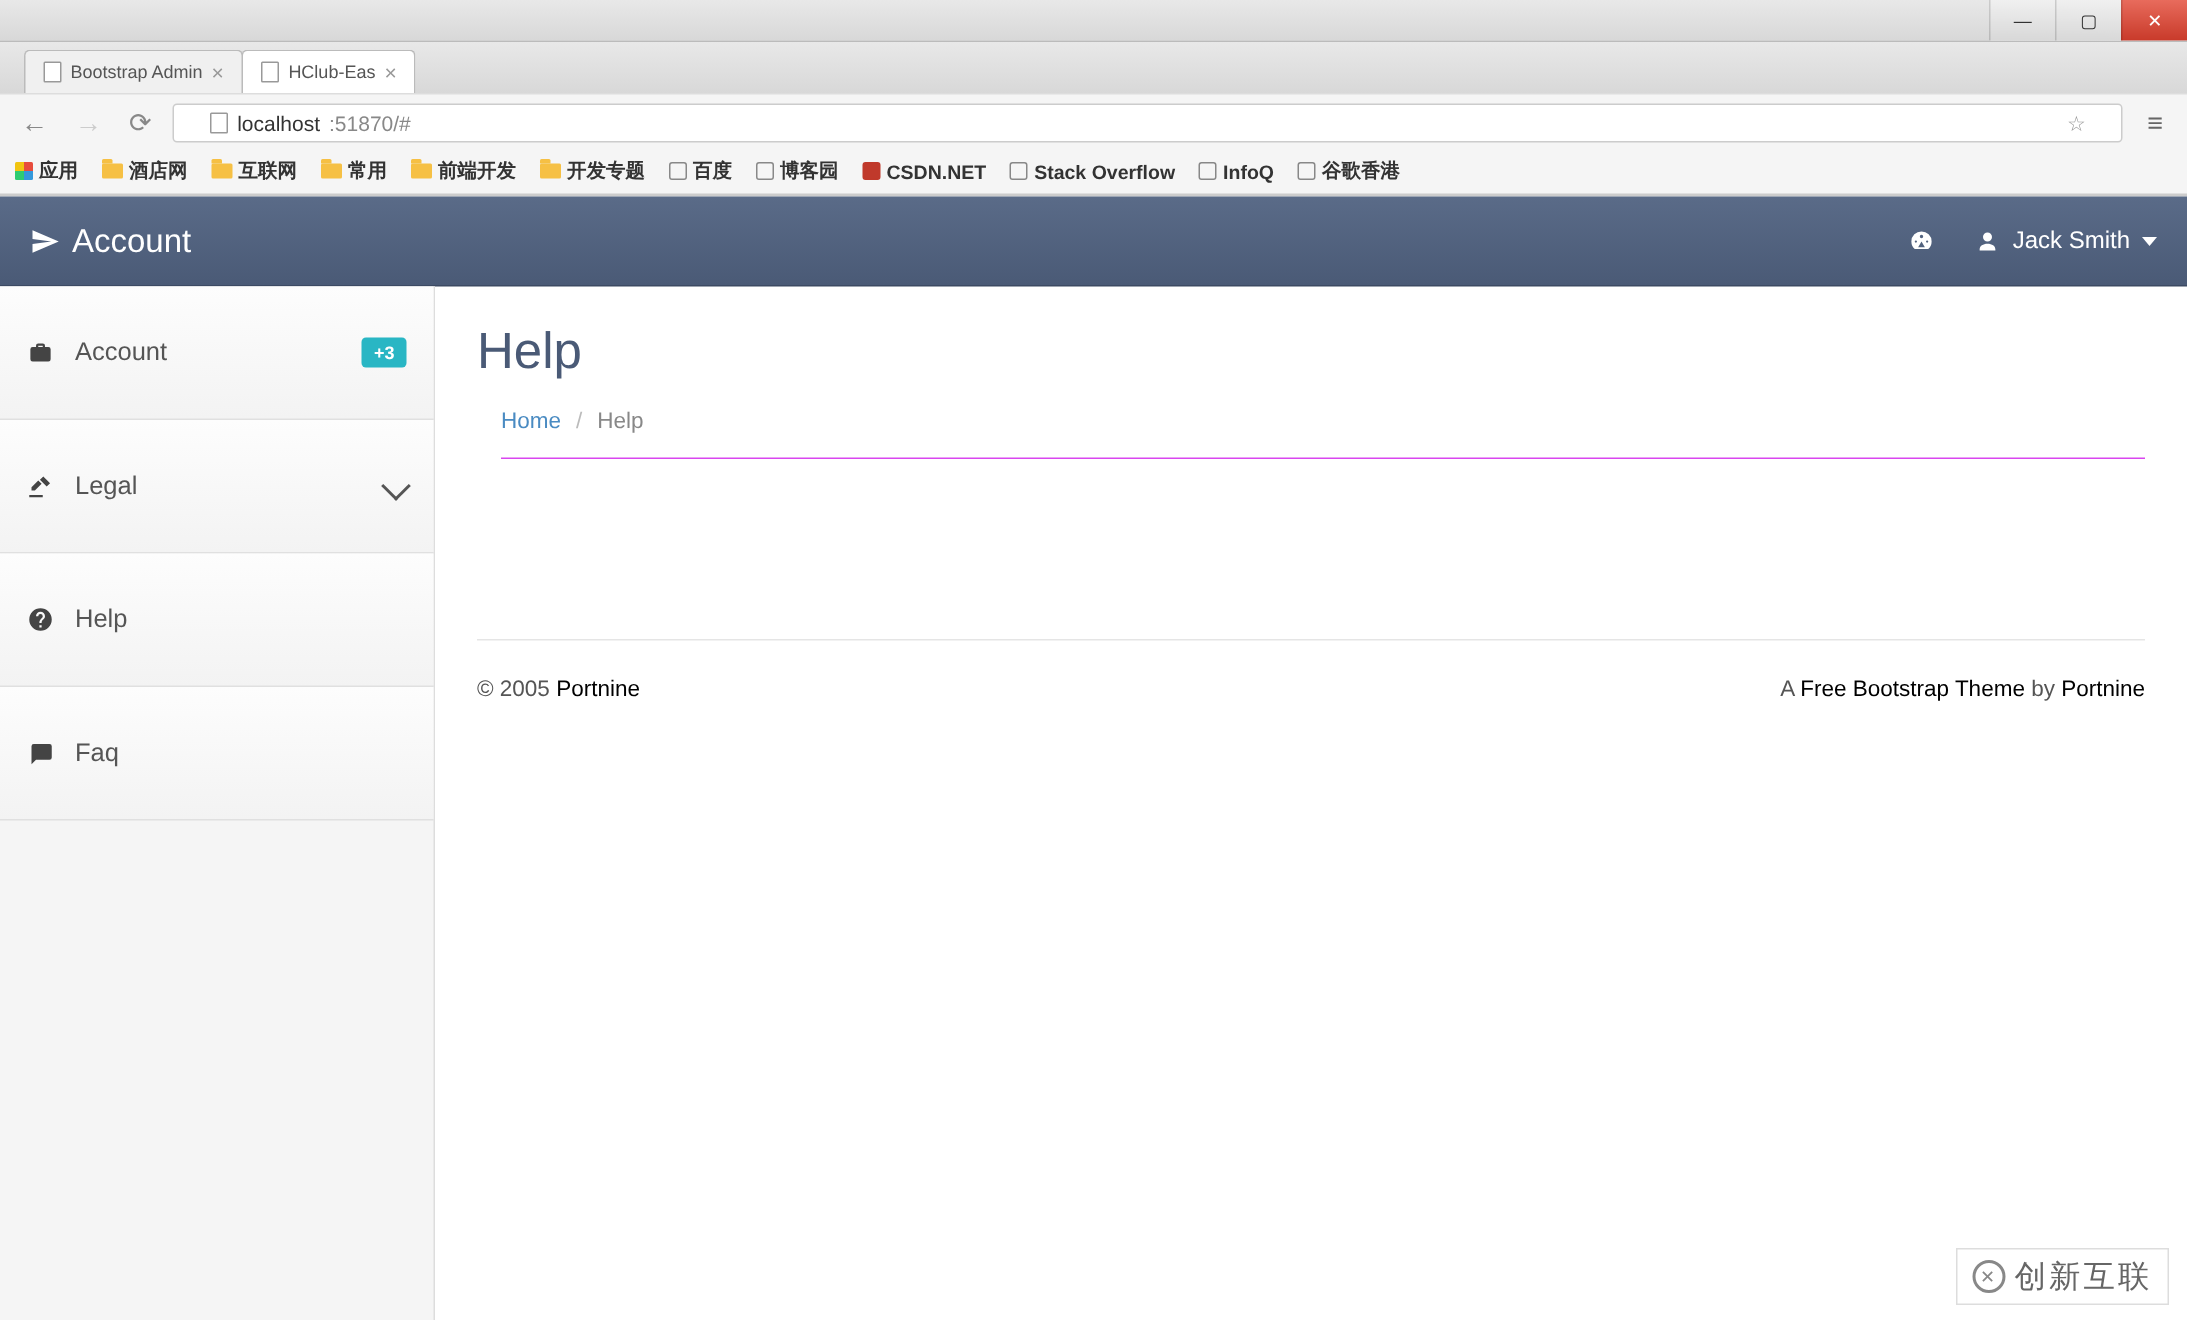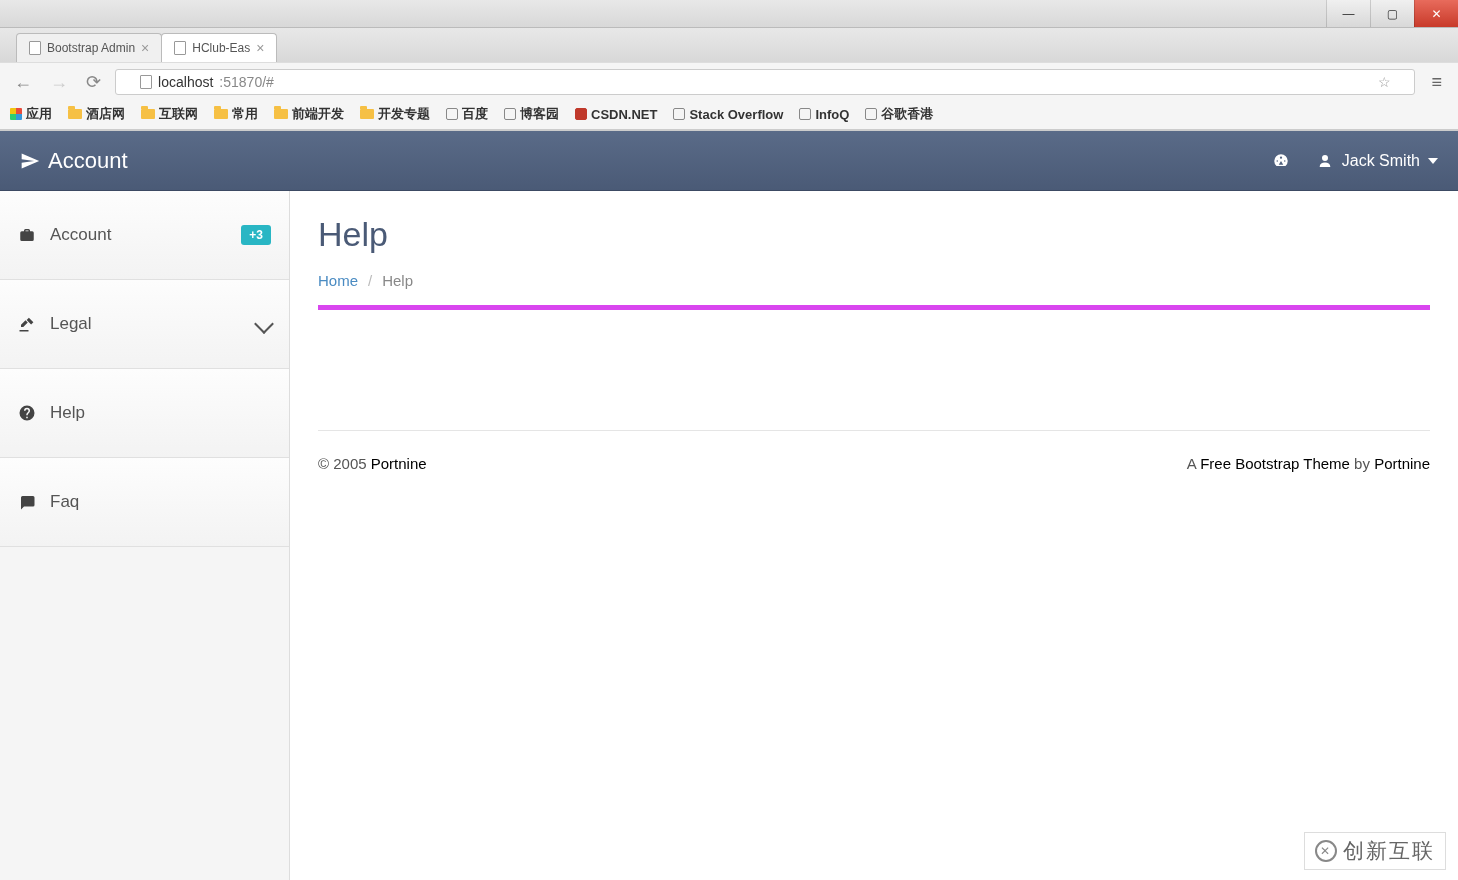--- a/index.html
+++ b/index.html
@@ -44,21 +44,21 @@
 .wrap { display:flex; min-height:720px;}
 .sidebar { width:290px; background:#f5f5f5; border-right:1px solid #ddd;}
 .side-item { display:flex; align-items:center; gap:14px; padding:34px 18px; border-bottom:1px solid #e0e0e0; color:#555; font-size:17px; cursor:pointer; background:linear-gradient(#fdfdfd,#f3f3f3);}
 .side-item .ico { width:18px; height:18px; color:#444;}
 .side-item .right { margin-left:auto; display:flex; align-items:center;}
 .badge { background:#29b6c4; color:#fff; font-size:12px; padding:3px 8px; border-radius:3px; font-weight:bold;}
 .chev { width:14px; height:14px; border-right:2px solid #555; border-bottom:2px solid #555; transform:rotate(45deg);}
 
 .content { flex:1; padding:24px 28px;}
 .page-title { font-size:34px; color:#4a5a76; font-weight:400; margin-bottom:18px;}
-.breadcrumb { display:flex; gap:10px; font-size:15px; color:#888; padding-bottom:16px; border-bottom:5px solid #d946ef;}
+.breadcrumb { display:flex; gap:10px; font-size:15px; color:#888; padding-bottom:16px; border-bottom:1px solid #d946ef;margin-left:16px;}
 .breadcrumb a { color:#4a8bc2; text-decoration:none; cursor:pointer;}
 .breadcrumb .sep { color:#bbb;}
 
 .footer-area { margin-top:120px; border-top:1px solid #e5e5e5; padding-top:24px; display:flex; justify-content:space-between; font-size:15px; color:#555;}
 .footer-area a { color:#000000; text-decoration:none;}
 
 
 .watermark { position:fixed; bottom:10px; right:12px; background:rgba(255,255,255,.9); border:1px solid #ddd; padding:4px 10px; font-size:21px; color:#666; display:flex; align-items:center; gap:6px; letter-spacing:2px;}
 .watermark .logo { width:22px; height:22px; border:2px solid #888; border-radius:50%; position:relative;}
 .watermark .logo::after { content:"✕"; position:absolute; inset:0; display:flex; align-items:center; justify-content:center; font-size:12px; color:#888;}

